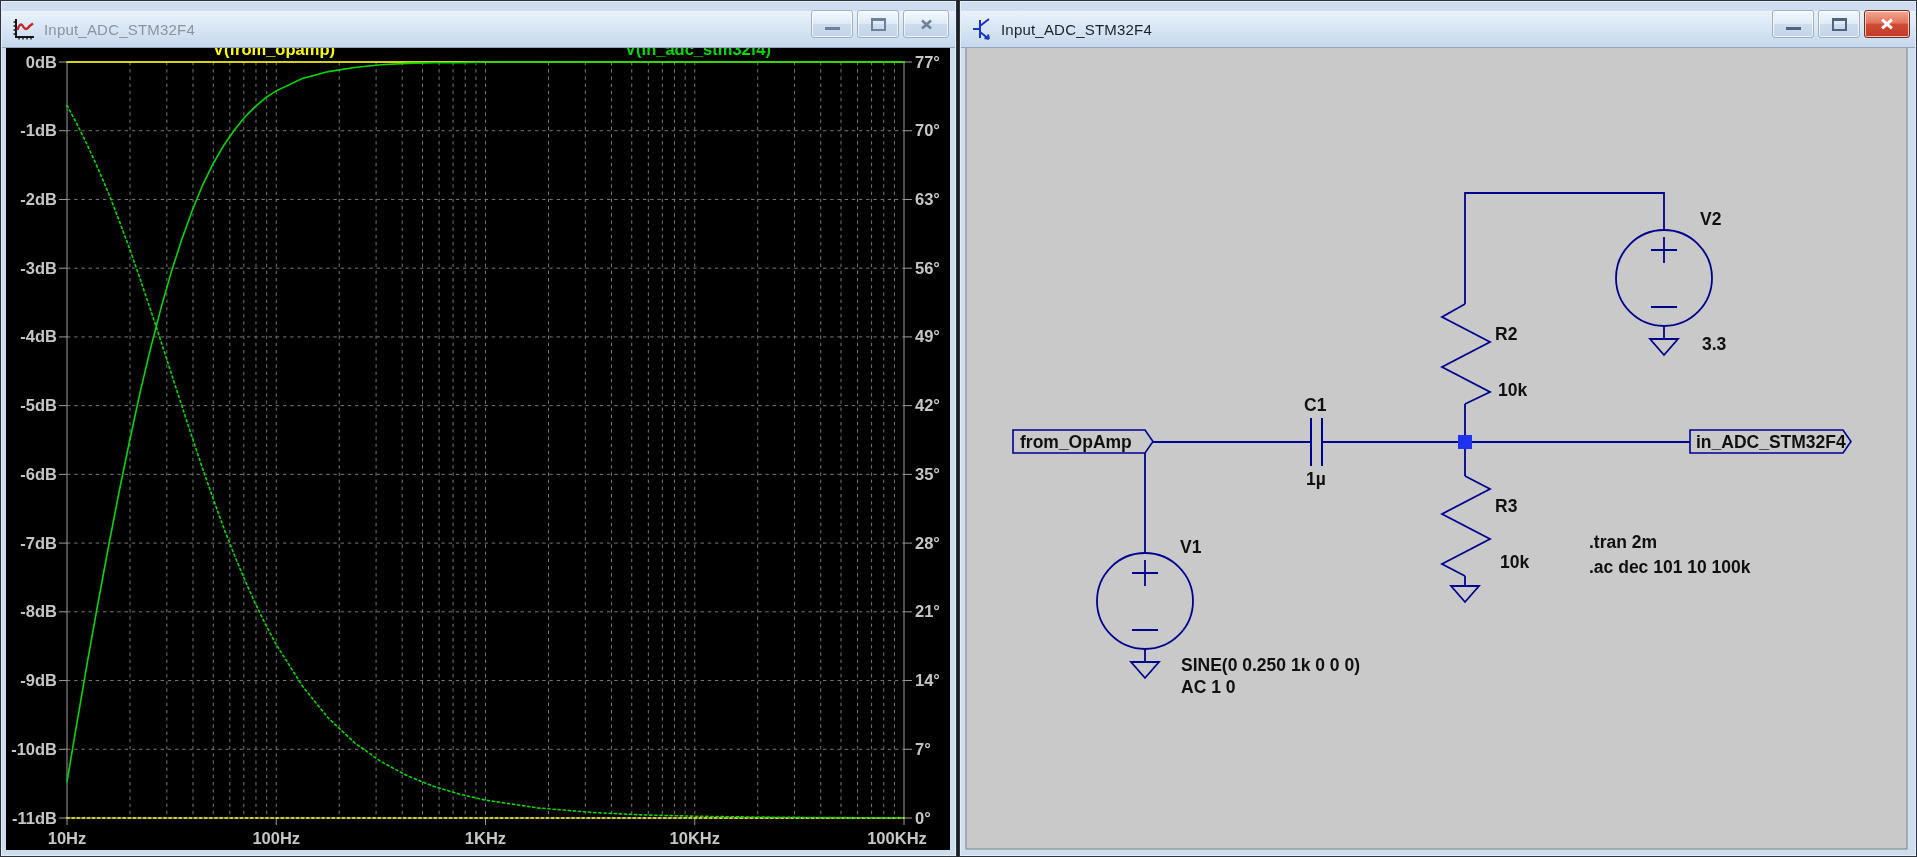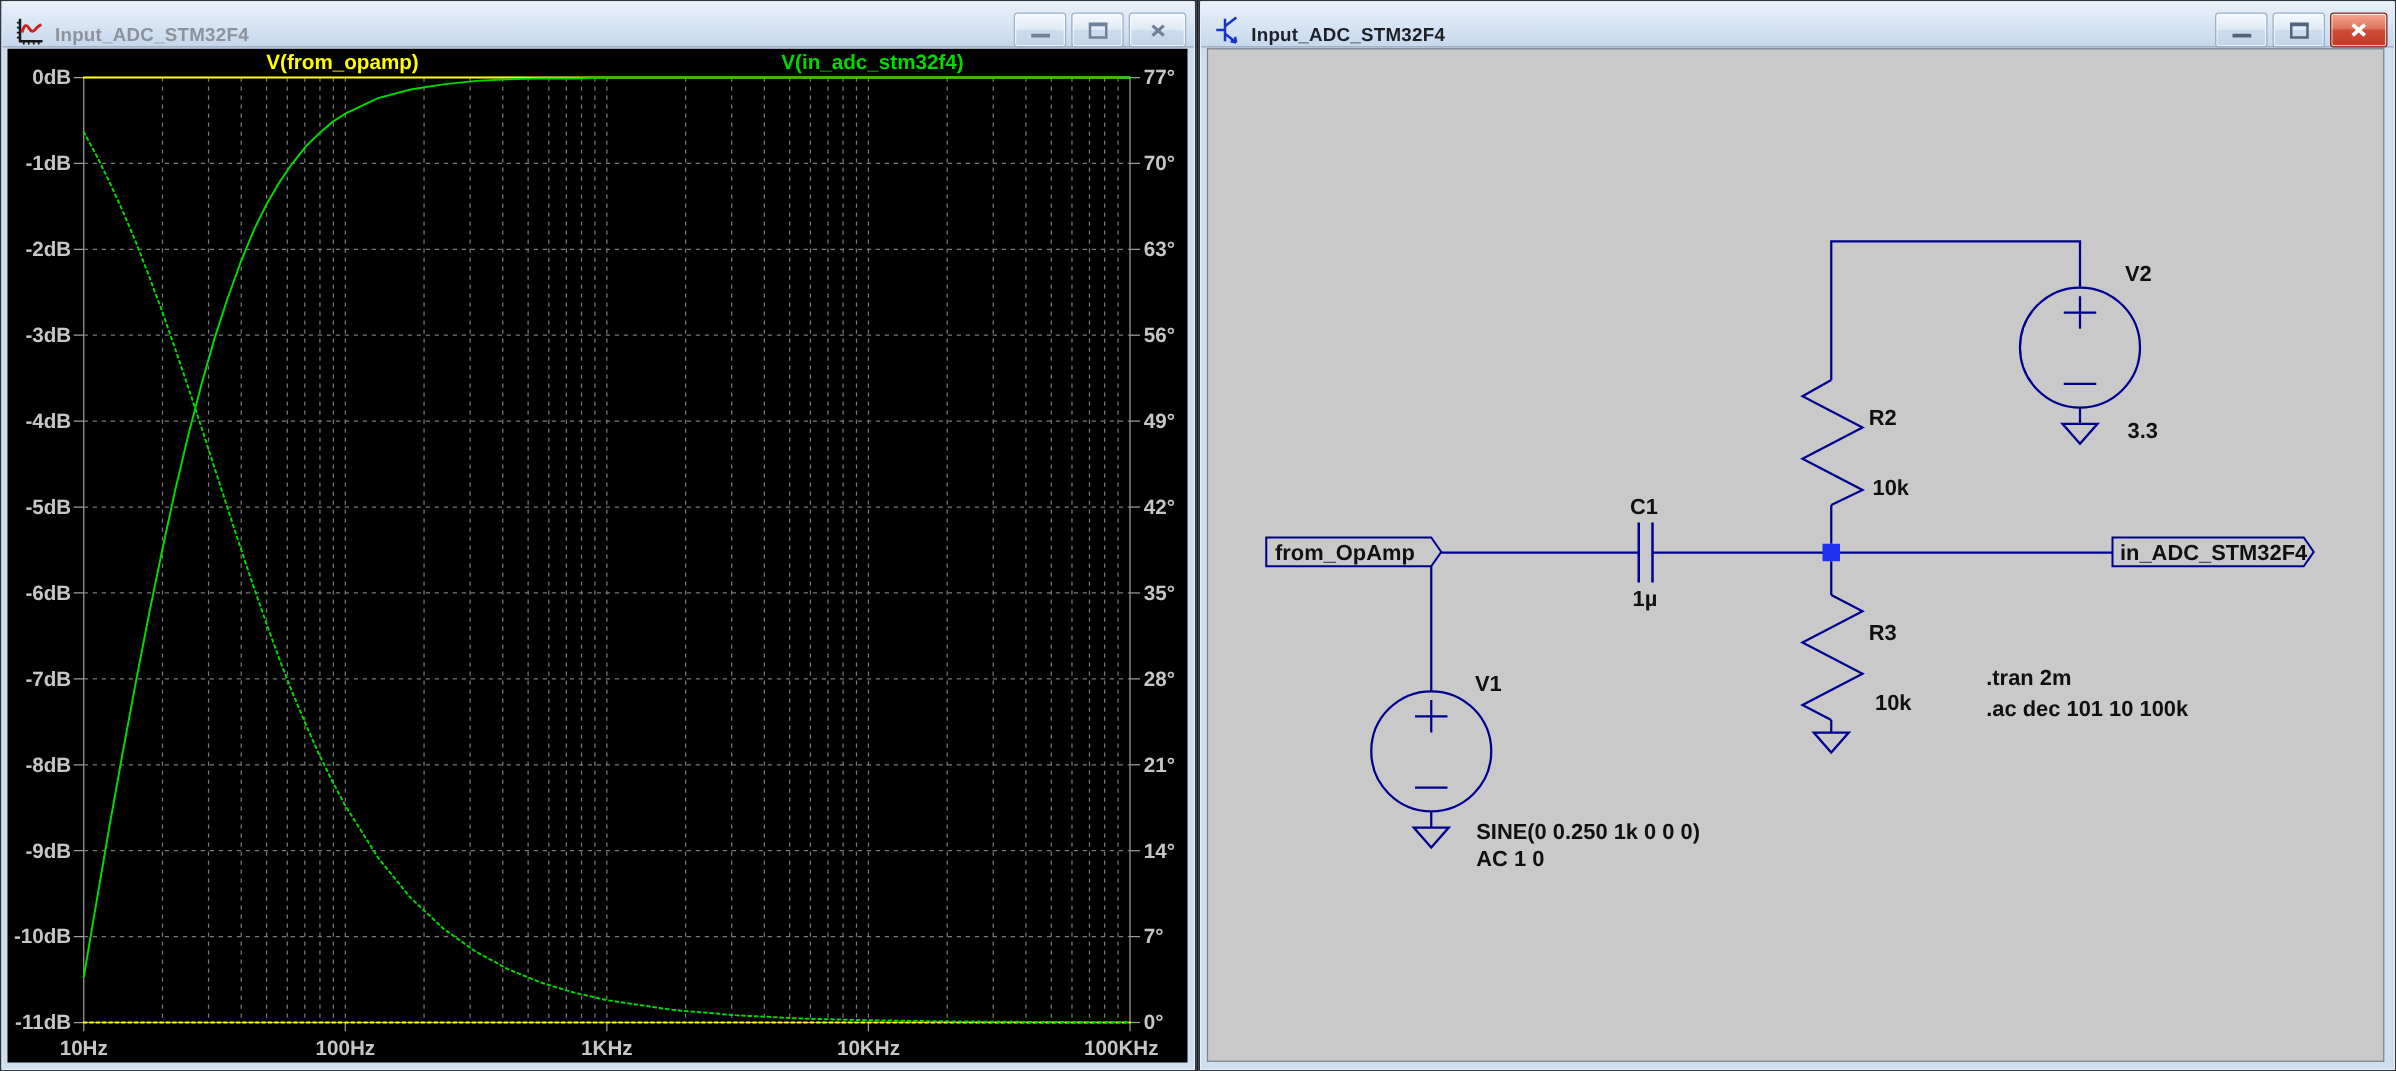--- a/index.html
+++ b/index.html
@@ -1,23 +1,23 @@
 <!DOCTYPE html>
 <html style="--wire: #00008f; --comp: #00008f; --junction: #1e32f0; --schtext: #101010; --schbg: #c9c9c9;"><head>
 <meta charset="utf-8">
 <style>
   html,body{margin:0;padding:0;background:#1e1f22;width:1917px;height:857px;overflow:hidden;
     font-family:"Liberation Sans",sans-serif;}
   .window{position:absolute;top:0;height:855px;background:#cfdeee;border:1px solid #2e343c;
     box-shadow:inset 0 0 0 1px rgba(255,255,255,.45);}
   #win-plot{left:0;width:955px;}
   #win-schem{left:959px;width:956px;}
-  .titlebar{position:absolute;left:1px;top:0;right:1px;height:36px;
-    background:linear-gradient(#eaf2fb,#d6e4f4 55%,#c6d8ec);display:flex;align-items:flex-end;
-    border-bottom:1px solid #93a5bb;z-index:5;font-weight:bold;}
+  .titlebar{position:absolute;left:1px;top:10px;right:1px;height:36px;
+    background:linear-gradient(#eaf2fb,#d6e4f4 55%,#c6d8ec);display:flex;align-items:center;
+    border-bottom:1px solid #93a5bb;z-index:5;}
   .titleicon{margin:0 8px 0 10px;flex:0 0 auto;}
   .title{font-size:15px;letter-spacing:.2px;}
   #win-plot .title{color:#8d939c;}
   #win-schem .title{color:#1d2126;}
   .btns{position:absolute;top:9px;display:flex;gap:4px;z-index:6;}
   #win-plot .btns{right:7px;}
   #win-schem .btns{right:6px;}
   .winbtn{width:40px;height:26px;border-radius:3px;border:1px solid #9fb0c5;
     background:linear-gradient(#f4f9fe,#dfeaf6 48%,#cddcee 52%,#c2d4ea);
     display:flex;align-items:center;justify-content:center;box-shadow:inset 0 0 0 1px rgba(255,255,255,.7);}

